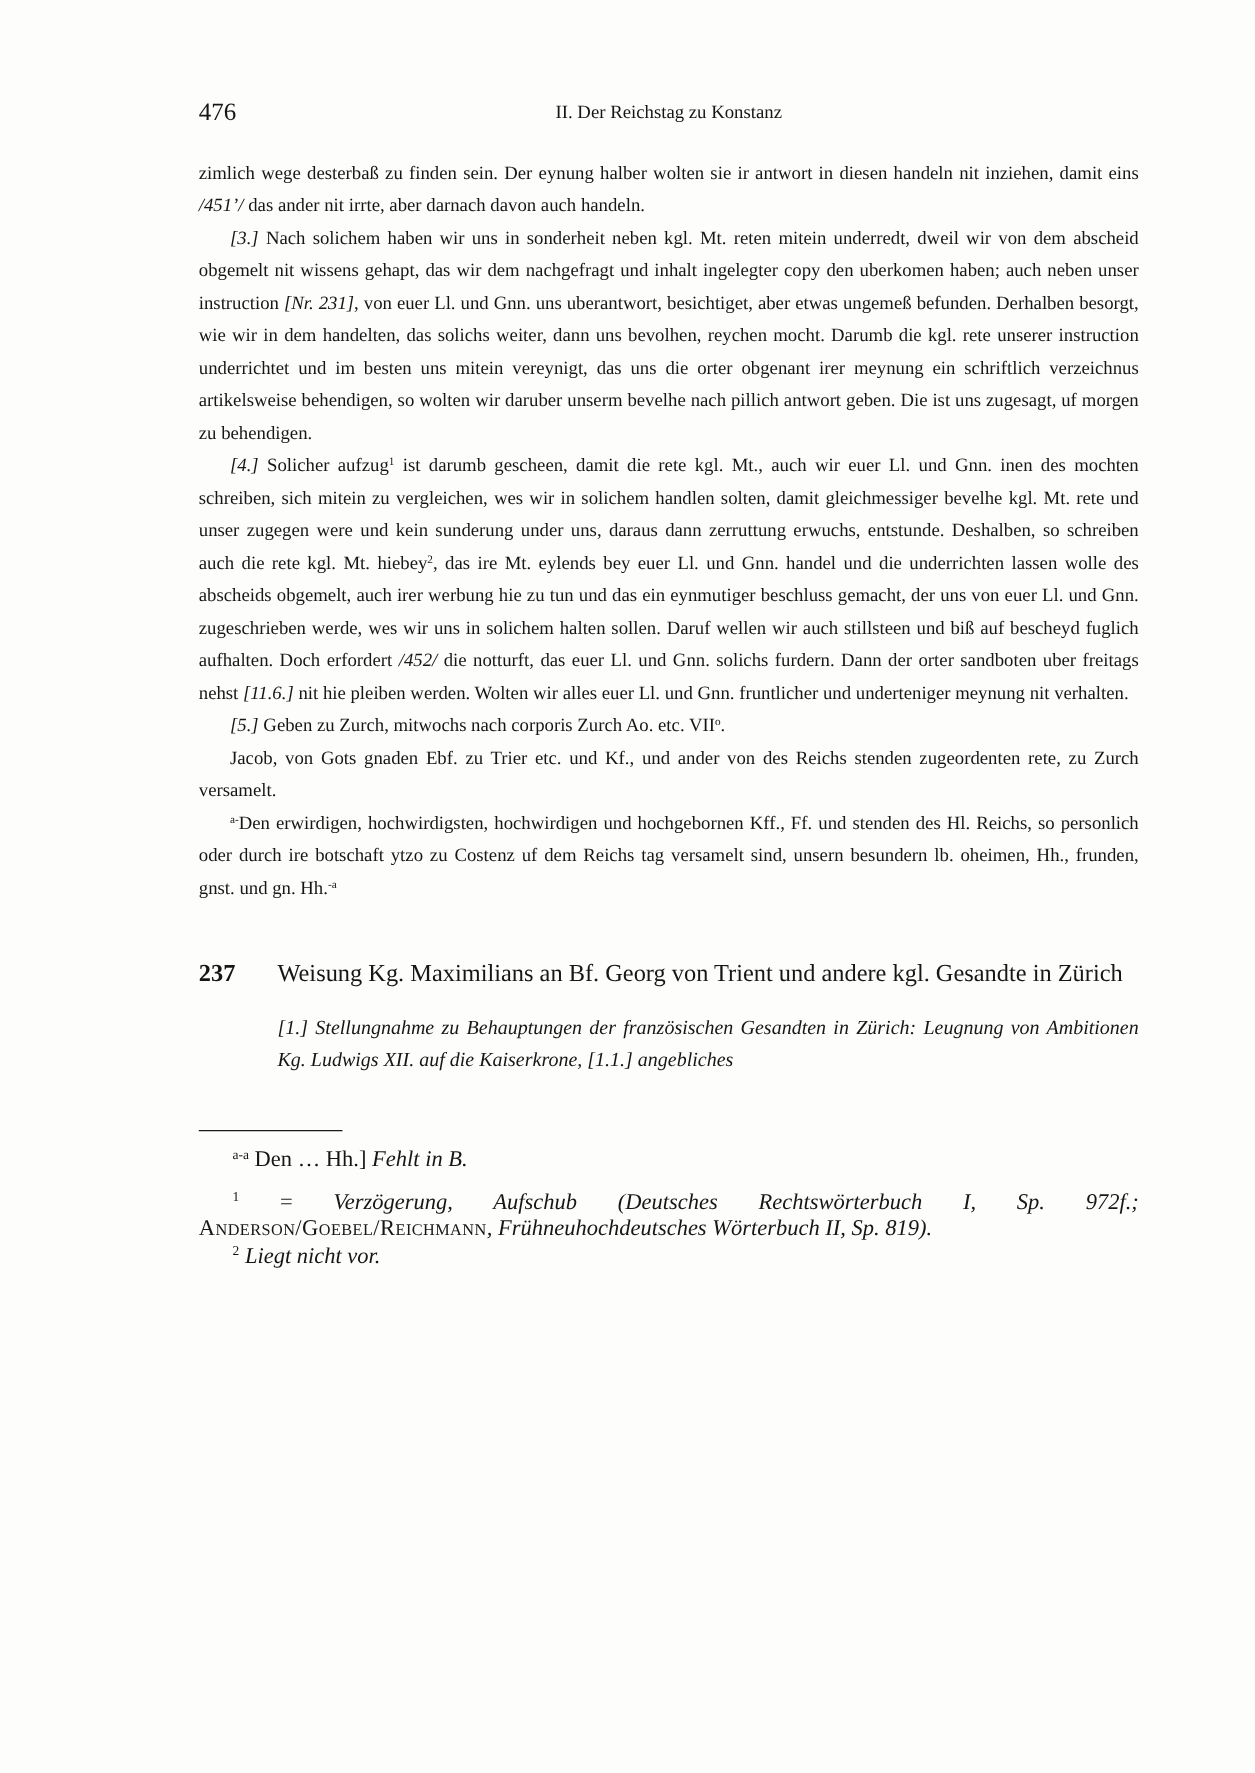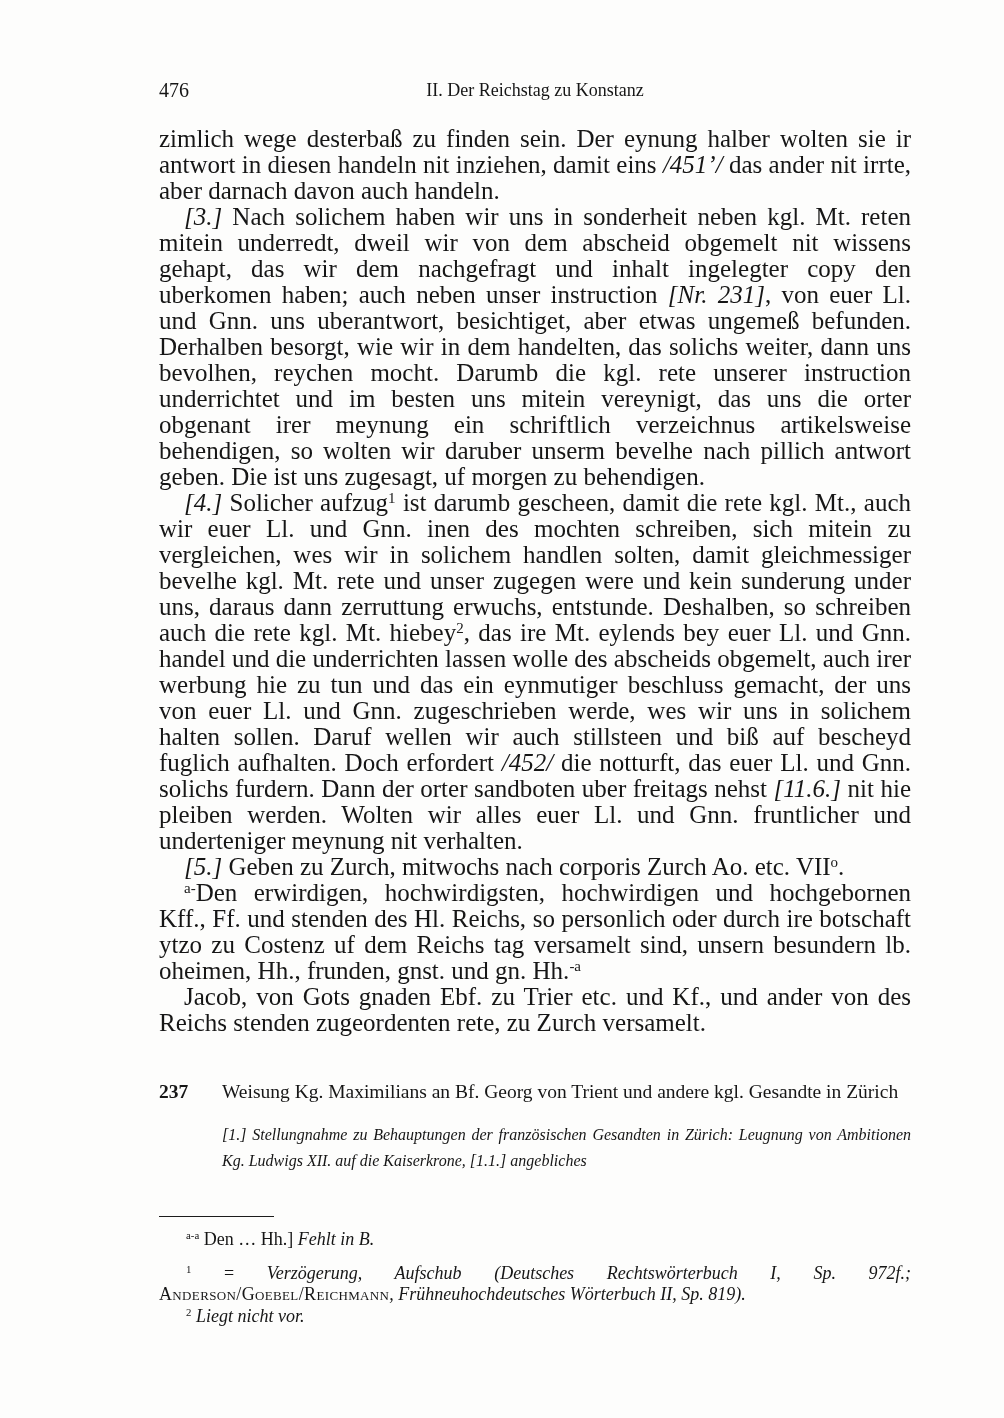--- a/index.html
+++ b/index.html
@@ -27,25 +27,25 @@
   }
   .page-number {
     position: absolute;
     left: 0;
     top: 0;
     font-size: 20px;
   }
   .running-head {
     display: block;
     text-align: center;
-    font-size: 18px;
+    font-size: 15px;
   }
   
   .body-text {
-    font-size: 25px;
+    font-size: 15px;
     line-height: 26px;
     text-align: justify;
   }
   .para { text-align: justify; }
   .para.indent { text-indent: 25px; }
   .it { font-style: italic; }
   .sc { font-variant: small-caps; letter-spacing: 0.02em; }
   .sup {
     font-size: 60%;
     line-height: 0;
@@ -103,22 +103,22 @@
   <div class="header">
     <span class="page-number">476</span>
     <span class="running-head">II. Der Reichstag zu Konstanz</span>
   </div>
 
   <main class="body-text">
     <p class="para"><span>zimlich wege desterbaß zu finden sein. Der eynung halber wolten sie ir antwort in diesen handeln nit inziehen, damit eins </span><span class="it">/451’/</span><span> das ander nit irrte, aber darnach davon auch handeln.</span></p>
     <p class="para indent"><span class="it">[3.]</span><span> Nach solichem haben wir uns in sonderheit neben kgl. Mt. reten mitein underredt, dweil wir von dem abscheid obgemelt nit wissens gehapt, das wir dem nachgefragt und inhalt ingelegter copy den uberkomen haben; auch neben unser instruction </span><span class="it">[Nr. 231]</span><span>, von euer Ll. und Gnn. uns uberantwort, besichtiget, aber etwas ungemeß befunden. Derhalben besorgt, wie wir in dem handelten, das solichs weiter, dann uns bevolhen, reychen mocht. Darumb die kgl. rete unserer instruction underrichtet und im besten uns mitein vereynigt, das uns die orter obgenant irer meynung ein schriftlich verzeichnus artikelsweise behendigen, so wolten wir daruber unserm bevelhe nach pillich antwort geben. Die ist uns zugesagt, uf morgen zu behendigen.</span></p>
     <p class="para indent"><span class="it">[4.]</span><span> Solicher aufzug</span><span class="sup">1</span><span> ist darumb gescheen, damit die rete kgl. Mt., auch wir euer Ll. und Gnn. inen des mochten schreiben, sich mitein zu vergleichen, wes wir in solichem handlen solten, damit gleichmessiger bevelhe kgl. Mt. rete und unser zugegen were und kein sunderung under uns, daraus dann zerruttung erwuchs, entstunde. Deshalben, so schreiben auch die rete kgl. Mt. hiebey</span><span class="sup">2</span><span>, das ire Mt. eylends bey euer Ll. und Gnn. handel und die underrichten lassen wolle des abscheids obgemelt, auch irer werbung hie zu tun und das ein eynmutiger beschluss gemacht, der uns von euer Ll. und Gnn. zugeschrieben werde, wes wir uns in solichem halten sollen. Daruf wellen wir auch stillsteen und biß auf bescheyd fuglich aufhalten. Doch erfordert </span><span class="it">/452/</span><span> die notturft, das euer Ll. und Gnn. solichs furdern. Dann der orter sandboten uber freitags nehst </span><span class="it">[11.6.]</span><span> nit hie pleiben werden. Wolten wir alles euer Ll. und Gnn. fruntlicher und underteniger meynung nit verhalten.</span></p>
     <p class="para indent"><span class="it">[5.]</span><span> Geben zu Zurch, mitwochs nach corporis Zurch Ao. etc. VII</span><span class="sup">o</span><span>.</span></p>
+    <p class="para indent"><span>Jacob, von Gots gnaden Ebf. zu Trier etc. und Kf., und ander von des Reichs stenden zugeordenten rete, zu Zurch versamelt.</span></p>
     <p class="para indent"><span class="sup">a-</span><span>Den erwirdigen, hochwirdigsten, hochwirdigen und hochgebornen Kff., Ff. und stenden des Hl. Reichs, so personlich oder durch ire botschaft ytzo zu Costenz uf dem Reichs tag versamelt sind, unsern besundern lb. oheimen, Hh., frunden, gnst. und gn. Hh.</span><span class="sup">-a</span></p>
-    <p class="para indent"><span>Jacob, von Gots gnaden Ebf. zu Trier etc. und Kf., und ander von des Reichs stenden zugeordenten rete, zu Zurch versamelt.</span></p>
   </main>
 
   <section class="entry">
     <div class="entry-heading">
       <span class="entry-number">237</span>
       <h2 class="entry-title">Weisung Kg. Maximilians an Bf. Georg von Trient und andere kgl. Gesandte in Zürich</h2>
     </div>
     <p class="entry-summary"><span class="it">[1.] Stellungnahme zu Behauptungen der französischen Gesandten in Zürich: Leugnung von Ambitionen Kg. Ludwigs XII. auf die Kaiserkrone, [1.1.] angebliches</span></p>
   </section>
 

